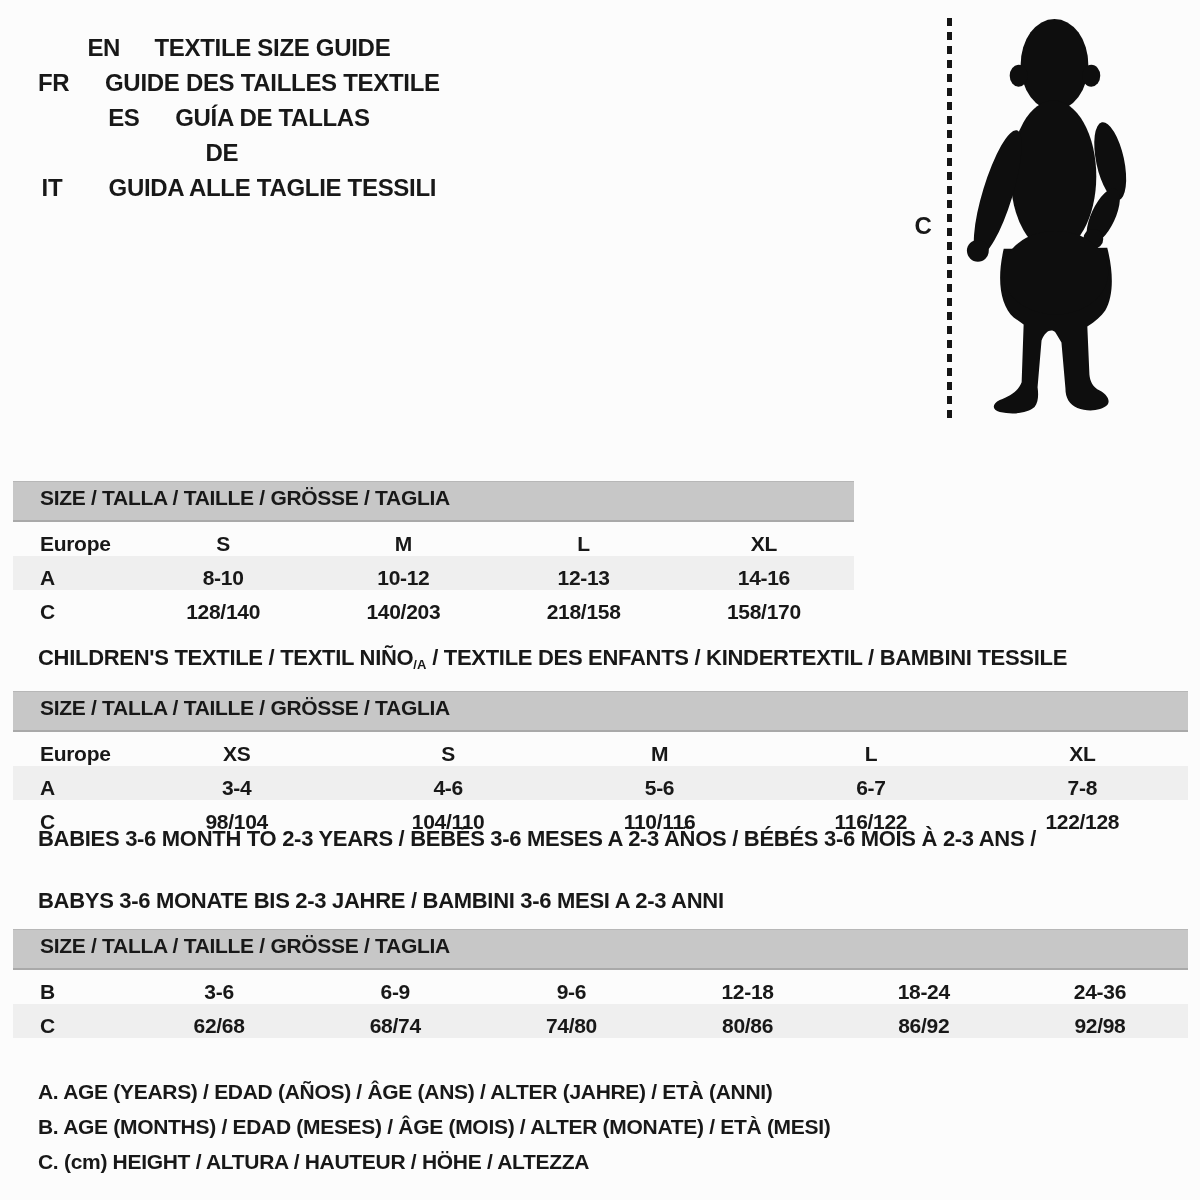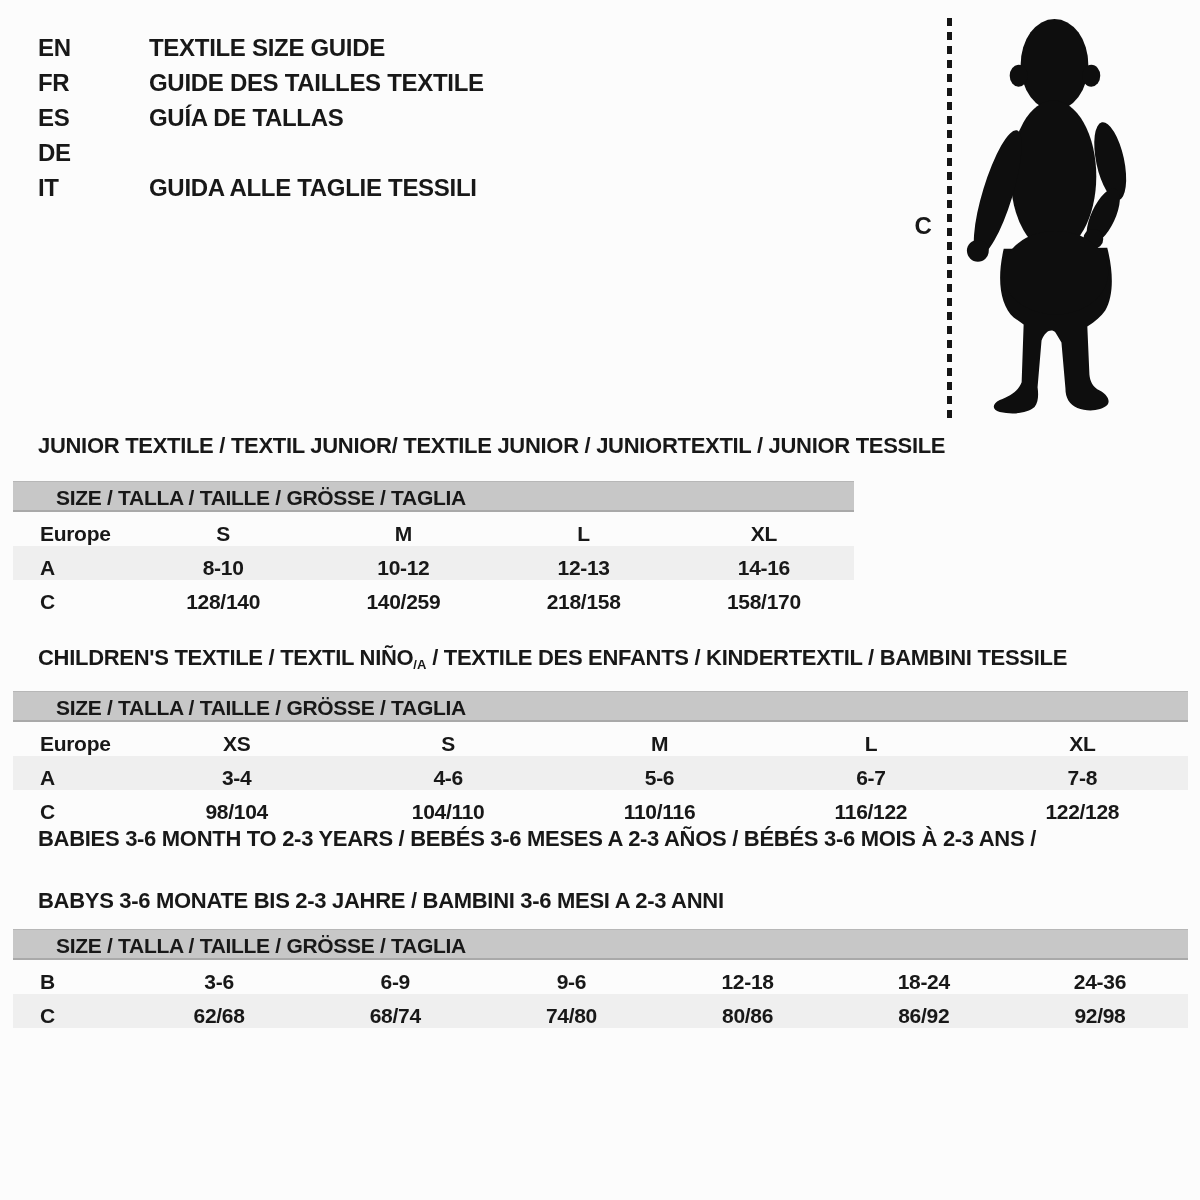--- a/index.html
+++ b/index.html
@@ -5,42 +5,42 @@
   :root{
     --bg:#fcfcfc; --ink:#181818; --band:#c7c7c7; --band-edge:#a9a9a9; --alt:#efefef;
   }
   *{margin:0;padding:0;box-sizing:border-box;}
   html,body{background:var(--bg);}
   body{font-family:"Liberation Sans","DejaVu Sans",sans-serif;color:var(--ink);}
   .canvas{position:relative;width:1200px;height:1200px;background:var(--bg);overflow:hidden;letter-spacing:-0.3px;}
 
   
   .langs{position:absolute;left:38px;top:30px;}
-  .lrow{display:flex;height:35px;align-items:center;font-weight:700;font-size:24px;}
+  .lrow{display:flex;height:35px;align-items:center;font-weight:700;font-size:24px;justify-content:center;}
   .lcode{width:67px;}
-  .ltitle{white-space:nowrap;margin-left:44px;}
+  .ltitle{white-space:nowrap;}
 
   
   .dashline{position:absolute;left:947px;top:18px;width:5px;height:400px;
     background:repeating-linear-gradient(180deg,#151515 0 8px,transparent 8px 14px);}
   .cmark{position:absolute;left:906px;top:212px;width:34px;text-align:center;
     font-weight:700;font-size:24px;}
   .silhouette{position:absolute;left:963px;top:12px;}
 
   
   .sec-title{position:absolute;left:38px;font-weight:700;font-size:22px;white-space:nowrap;}
   .sub-a{font-size:13px;position:relative;top:4px;letter-spacing:0;}
 
   
   .tbl{position:absolute;left:13px;font-weight:700;font-size:21px;}
   .w-narrow{width:841px;}
   .w-wide{width:1175px;}
-  .band{height:31px;line-height:31px;background:var(--band);
+  .band{height:41px;line-height:31px;background:var(--band);
     border-top:1px solid #b7b7b7;border-bottom:2px solid var(--band-edge);
-    padding-left:43px;white-space:nowrap;}
+    padding-left:27px;white-space:nowrap;}
   .trow{display:flex;height:34px;align-items:flex-end;}
   .trow.shade{background:var(--alt);}
   .tl{padding-left:27px;}
   .tl-n{width:120px;}
   .tl-w{width:118px;}
   .tc{flex:1;text-align:center;}
 
   
   .legend{position:absolute;left:38px;top:1074px;font-weight:700;font-size:21px;}
   .legend div{height:35px;line-height:35px;white-space:nowrap;}
@@ -87,41 +87,40 @@
       <circle cx="130" cy="228" r="10"></circle>
       <path d="M40,238 C33,268 36,294 50,307 L60,314 L58,372 C54,382 46,386 36,390
                C28,394 28,400 36,402 C50,405 64,403 71,397 C75,392 75,384 74,377
                L78,330 C82,320 88,318 92,322 L98,332 L102,378 C102,388 106,394 114,398
                C124,402 138,401 144,395 C148,390 143,383 134,379 C128,375 126,368 126,362
                L124,316 C132,311 138,306 142,300 C151,285 150,260 144,237 Z"></path>
       <ellipse cx="92" cy="262" rx="53" ry="42"></ellipse>
     </g>
   </svg>
 
-  <h2 class="sec-title" style="top:433px">JUNIOR TEXTILE / TEXTIL JUNIOR/ TEXTILE JUNIOR / JUNIORTEXTIL / JUNIOR TESSILE</h2>
   <div class="tbl w-narrow" style="top:481px">
     <div class="band">SIZE / TALLA / TAILLE / GRÖSSE / TAGLIA</div>
     <div class="trow">
       <span class="tl tl-n">Europe</span>
       <span class="tc">S</span>
       <span class="tc">M</span>
       <span class="tc">L</span>
       <span class="tc">XL</span>
     </div>
     <div class="trow shade">
       <span class="tl tl-n">A</span>
       <span class="tc">8-10</span>
       <span class="tc">10-12</span>
       <span class="tc">12-13</span>
       <span class="tc">14-16</span>
     </div>
     <div class="trow">
       <span class="tl tl-n">C</span>
       <span class="tc">128/140</span>
-      <span class="tc">140/259</span>
+      <span class="tc">140/203</span>
       <span class="tc">218/158</span>
       <span class="tc">158/170</span>
     </div>
   </div>
 
   <h2 class="sec-title" style="top:645px"><span>CHILDREN'S TEXTILE / TEXTIL NIÑO</span><span class="sub-a">/A</span><span> / TEXTILE DES ENFANTS / KINDERTEXTIL / BAMBINI TESSILE</span></h2>
   <div class="tbl w-wide" style="top:691px">
     <div class="band">SIZE / TALLA / TAILLE / GRÖSSE / TAGLIA</div>
     <div class="trow">
       <span class="tl tl-w">Europe</span>
@@ -166,14 +165,19 @@
       <span class="tl tl-w">C</span>
       <span class="tc">62/68</span>
       <span class="tc">68/74</span>
       <span class="tc">74/80</span>
       <span class="tc">80/86</span>
       <span class="tc">86/92</span>
       <span class="tc">92/98</span>
     </div>
   </div>
 
+  <footer class="legend">
+    <div>A. AGE (YEARS) / EDAD (AÑOS) / ÂGE (ANS) / ALTER (JAHRE) / ETÀ (ANNI)</div>
+    <div>B. AGE (MONTHS) / EDAD (MESES) / ÂGE (MOIS) / ALTER (MONATE) / ETÀ (MESI)</div>
+    <div>C. (cm) HEIGHT / ALTURA / HAUTEUR / HÖHE / ALTEZZA</div>
+  </footer>
 
 </div>
 
 </body></html>

